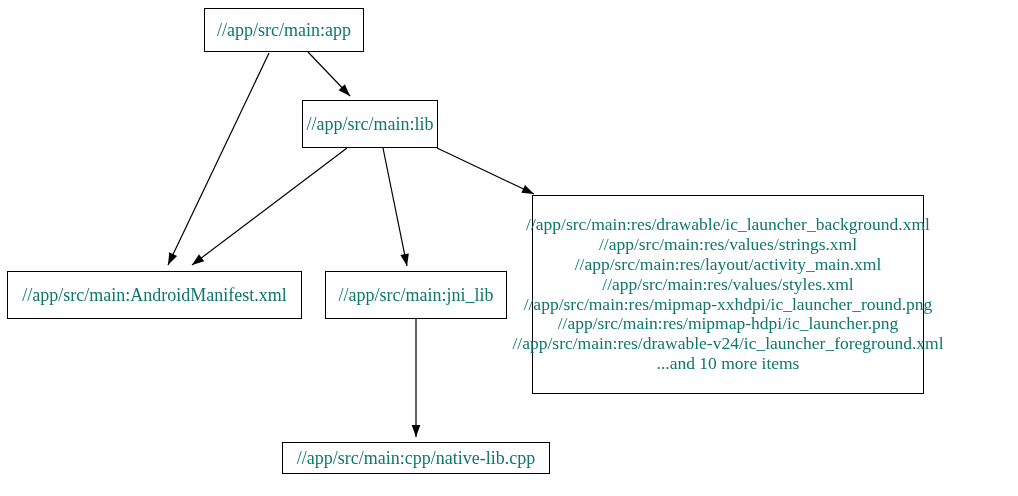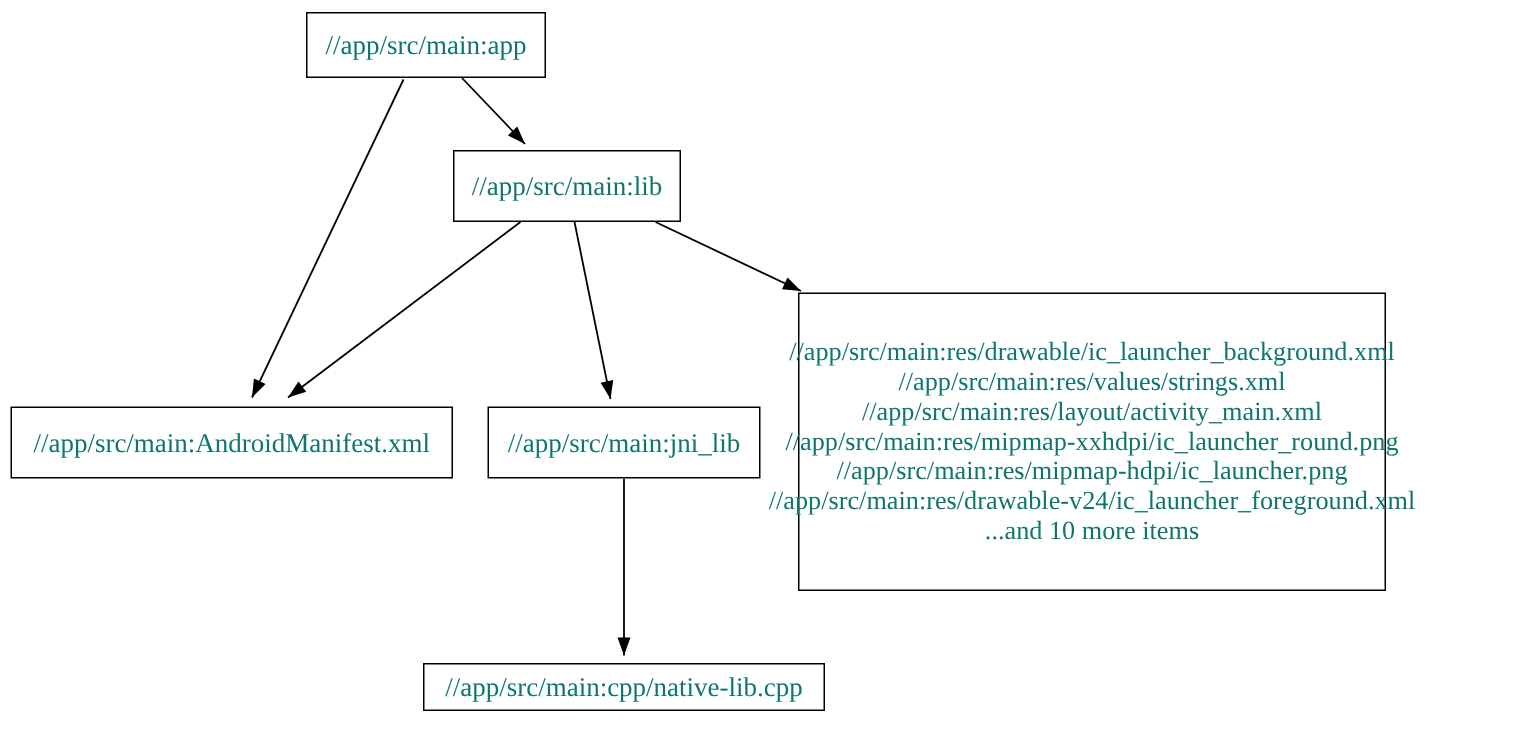--- a/index.html
+++ b/index.html
@@ -40,21 +40,21 @@
     text-align: center;
   }
   .node.multiline {
     flex-direction: column;
     line-height: 19.8px;
     font-size: 17.5px;
     justify-content: center;
   }
   
   .n-app      { left: 204px; top: 8px;   width: 160px; height: 44px; }
-  .n-lib      { left: 302px; top: 100px; width: 152px; height: 48px; font-family: Liberation Serif, serif; }
+  .n-lib      { left: 302px; top: 100px; width: 136px; height: 48px; font-family: Liberation Serif, serif; }
   .n-manifest { left: 7px;   top: 271px; width: 295px; height: 48px; justify-content: center; }
   .n-jni      { left: 325px; top: 271px; width: 182px; height: 48px; }
   .n-res      { left: 532px; top: 195px; width: 392px; height: 199px; }
   .n-cpp      { left: 282px; top: 442px; width: 268px; height: 32px; }
 </style>
 </head>
 <body>
 
 <div class="canvas">
 
@@ -85,20 +85,21 @@
   </div>
 
   <div class="node n-jni">
     <span>//app/src/main:jni_lib</span>
   </div>
 
   <div class="node n-res multiline">
     <div>//app/src/main:res/drawable/ic_launcher_background.xml</div>
     <div>//app/src/main:res/values/strings.xml</div>
     <div>//app/src/main:res/layout/activity_main.xml</div>
+    <div>//app/src/main:res/values/styles.xml</div>
     <div>//app/src/main:res/mipmap-xxhdpi/ic_launcher_round.png</div>
     <div>//app/src/main:res/mipmap-hdpi/ic_launcher.png</div>
     <div>//app/src/main:res/drawable-v24/ic_launcher_foreground.xml</div>
     <div>...and 10 more items</div>
   </div>
 
   <div class="node n-cpp">
     <span>//app/src/main:cpp/native-lib.cpp</span>
   </div>
 

